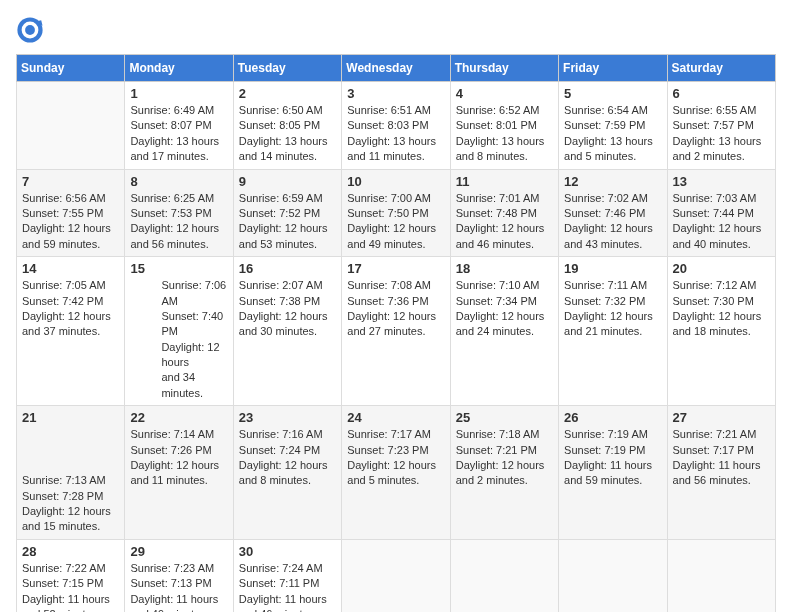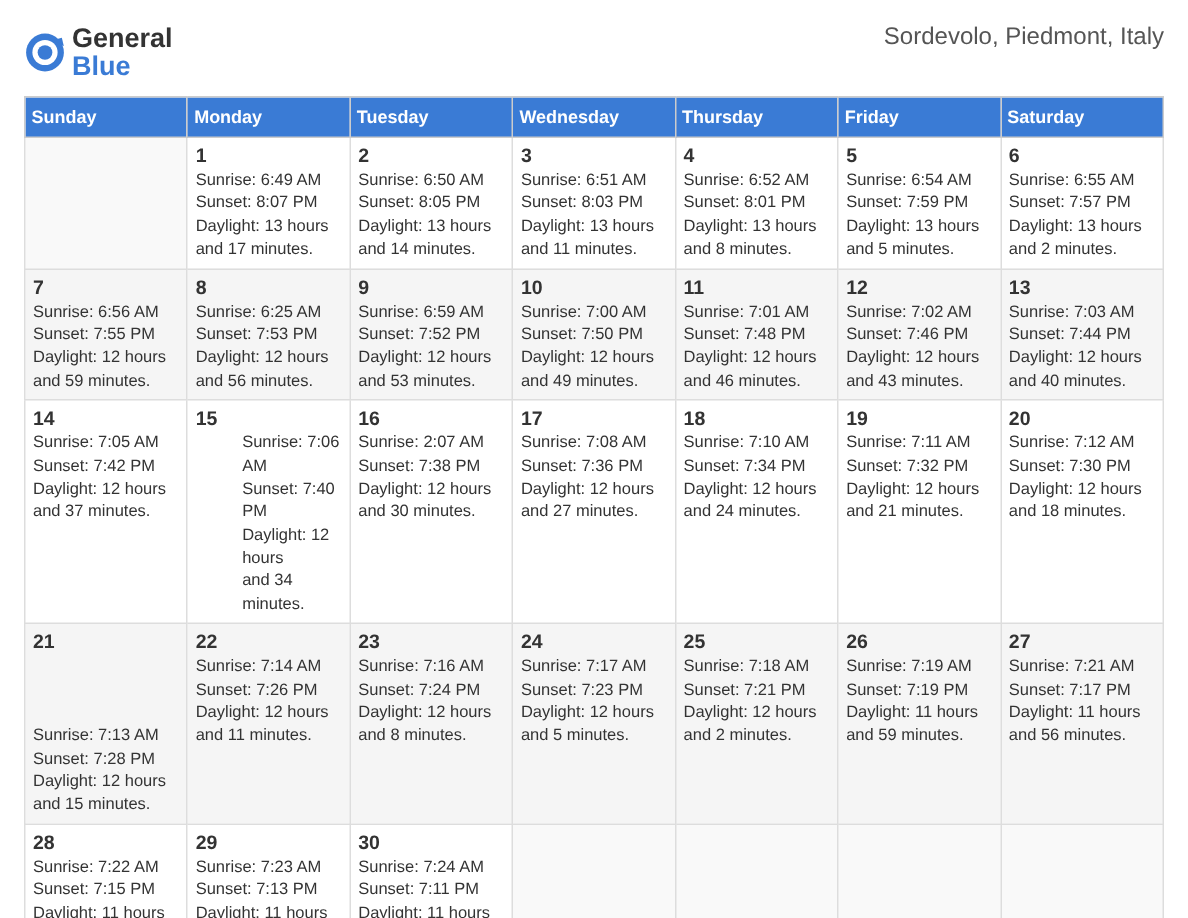--- a/index.html
+++ b/index.html
@@ -82,31 +82,22 @@
 
 <div class="header">
   <div class="logo">
     <svg class="logo-icon" viewBox="0 0 40 40">
       <circle cx="20" cy="20" r="18" fill="#3a7bd5"></circle>
       <circle cx="20" cy="20" r="12" fill="#fff"></circle>
       <circle cx="20" cy="20" r="7" fill="#3a7bd5"></circle>
 
       <polygon points="28,8 38,14 36,6" fill="#3a7bd5"></polygon>
     </svg>
-    <div>
-      <div style="line-height:1">
-        <span style="font-size:18px;font-weight:bold;color:#333;">General</span>
-      </div>
-      <div style="line-height:1">
-        <span style="font-size:18px;font-weight:bold;color:#3a7bd5;">Blue</span>
-      </div>
-    </div>
   </div>
   <div class="title-block">
-    <div class="location-title">Sordevolo, Piedmont, Italy</div>
   </div>
 </div>
 
 <table>
   <thead>
     <tr id="thead-row">
         <th>Sunday</th>
         <th>Monday</th>
         <th>Tuesday</th>
         <th>Wednesday</th>

